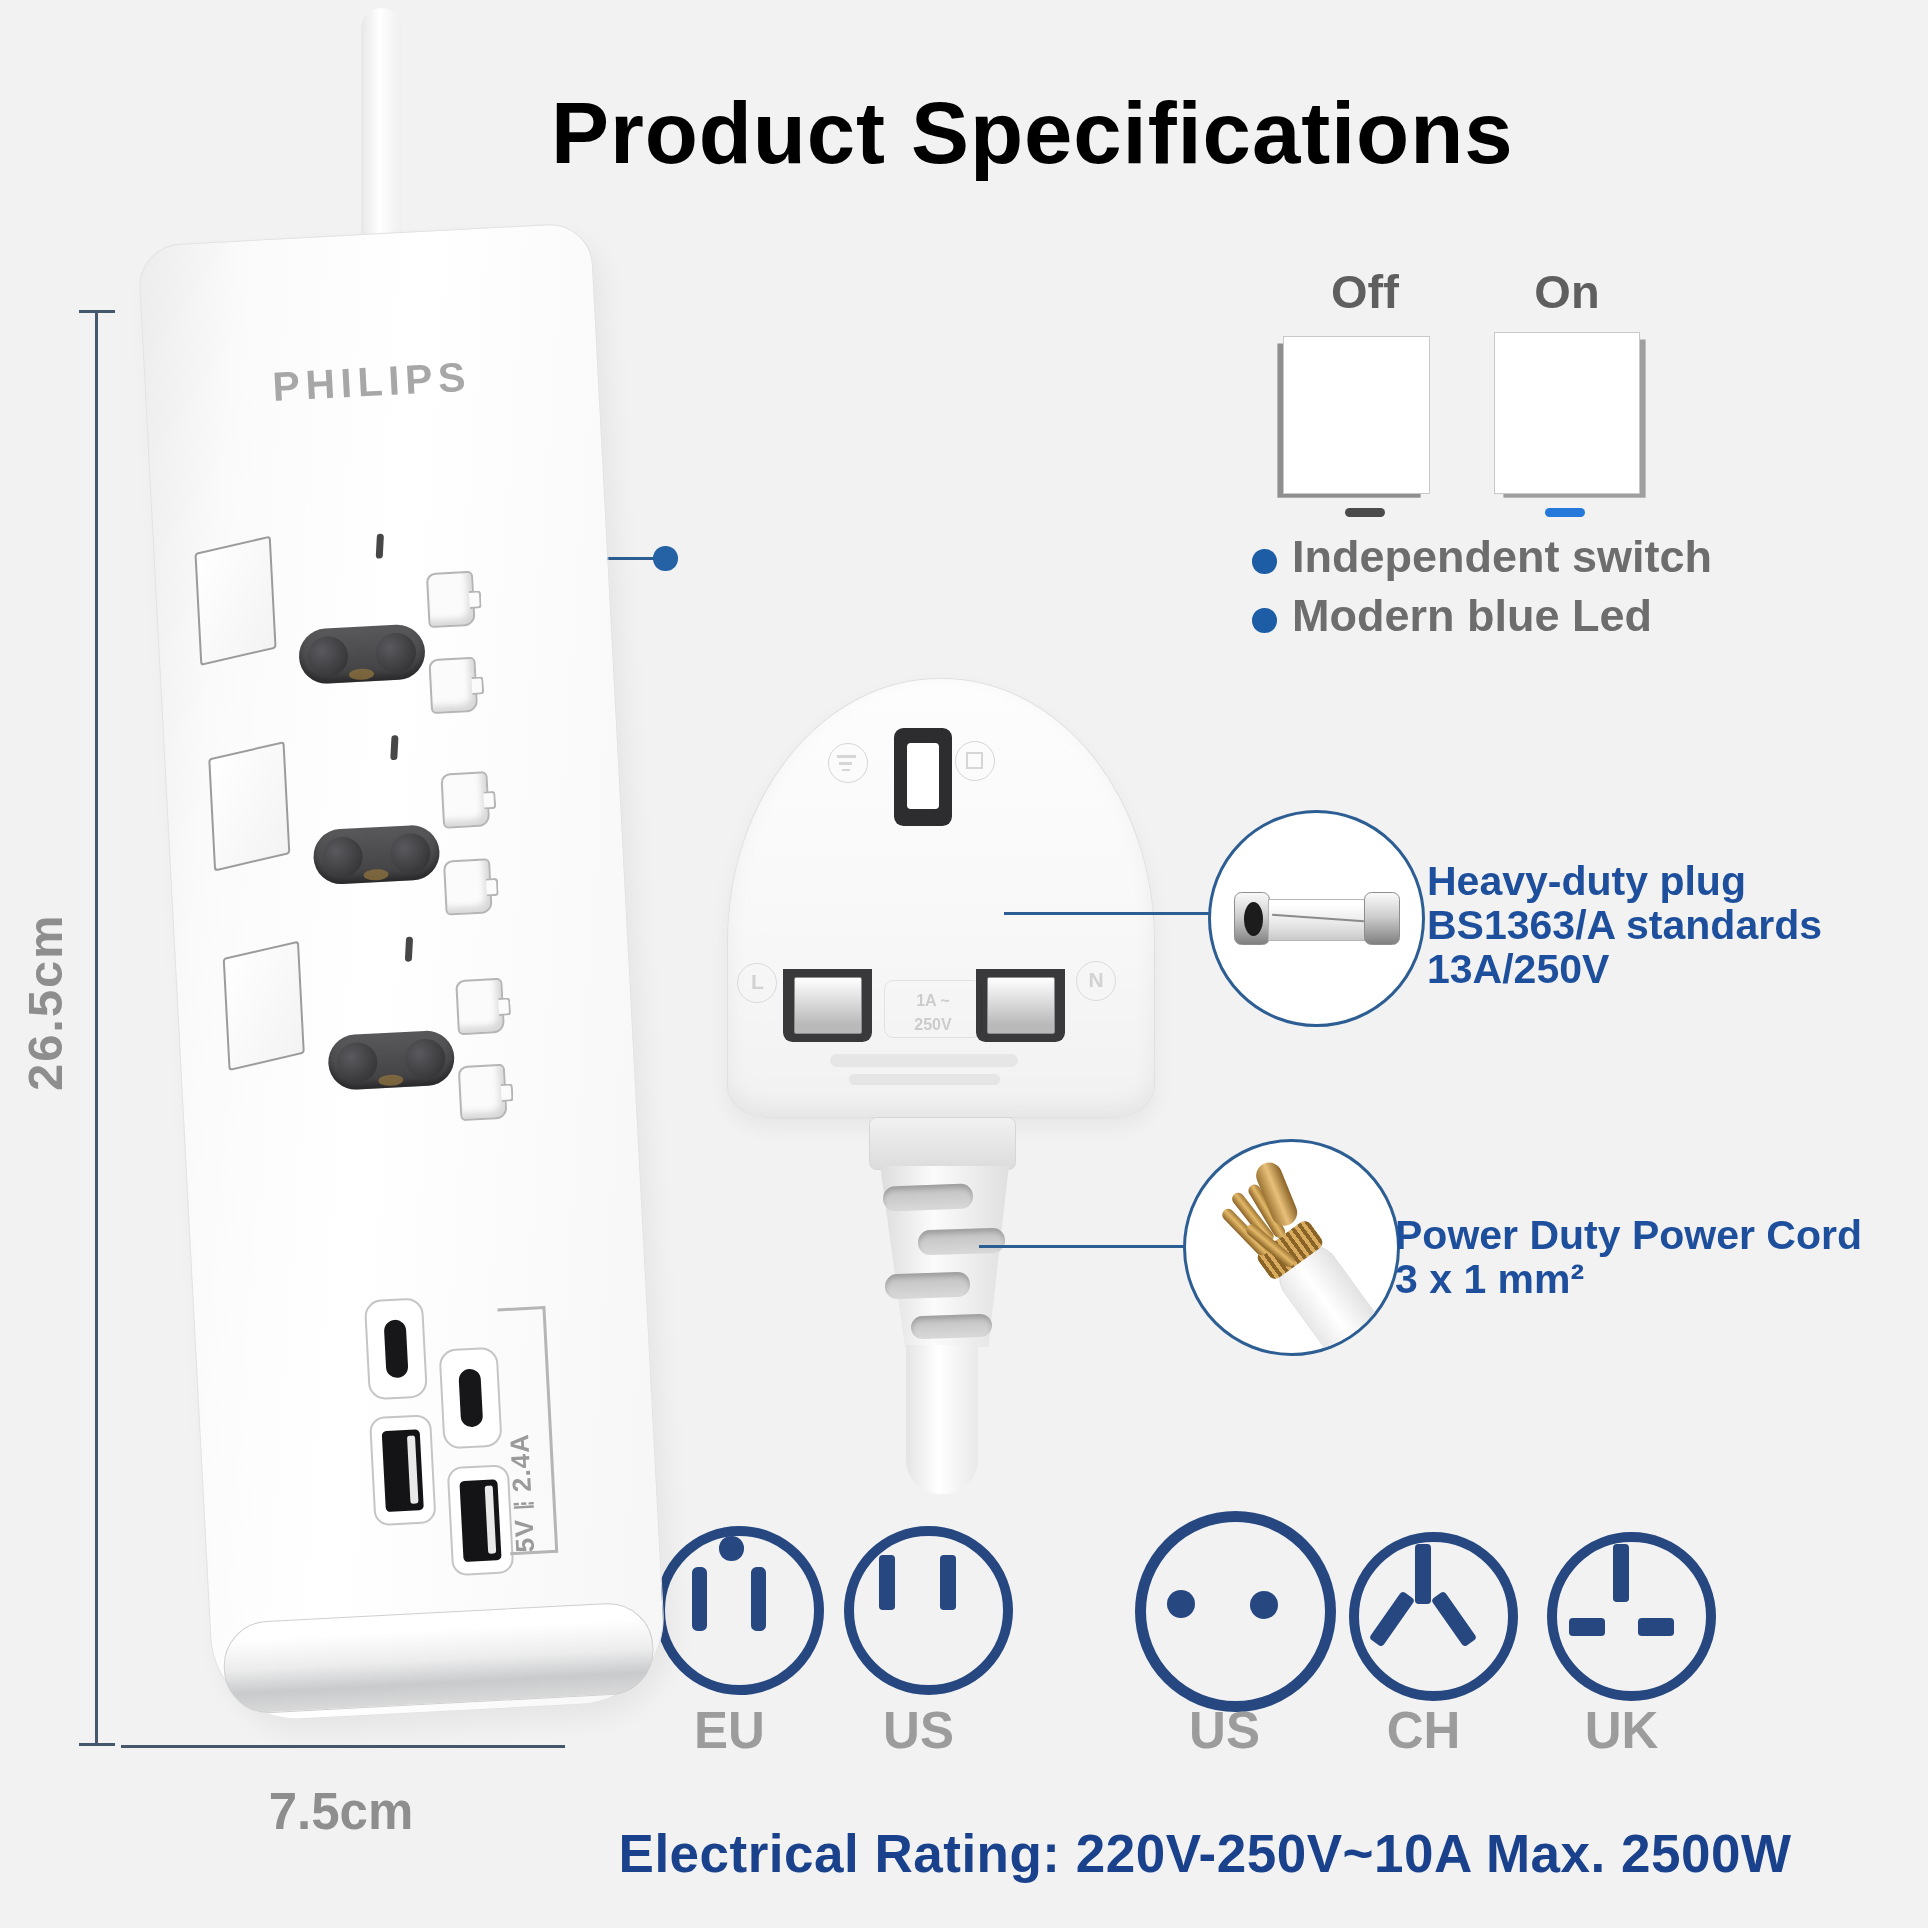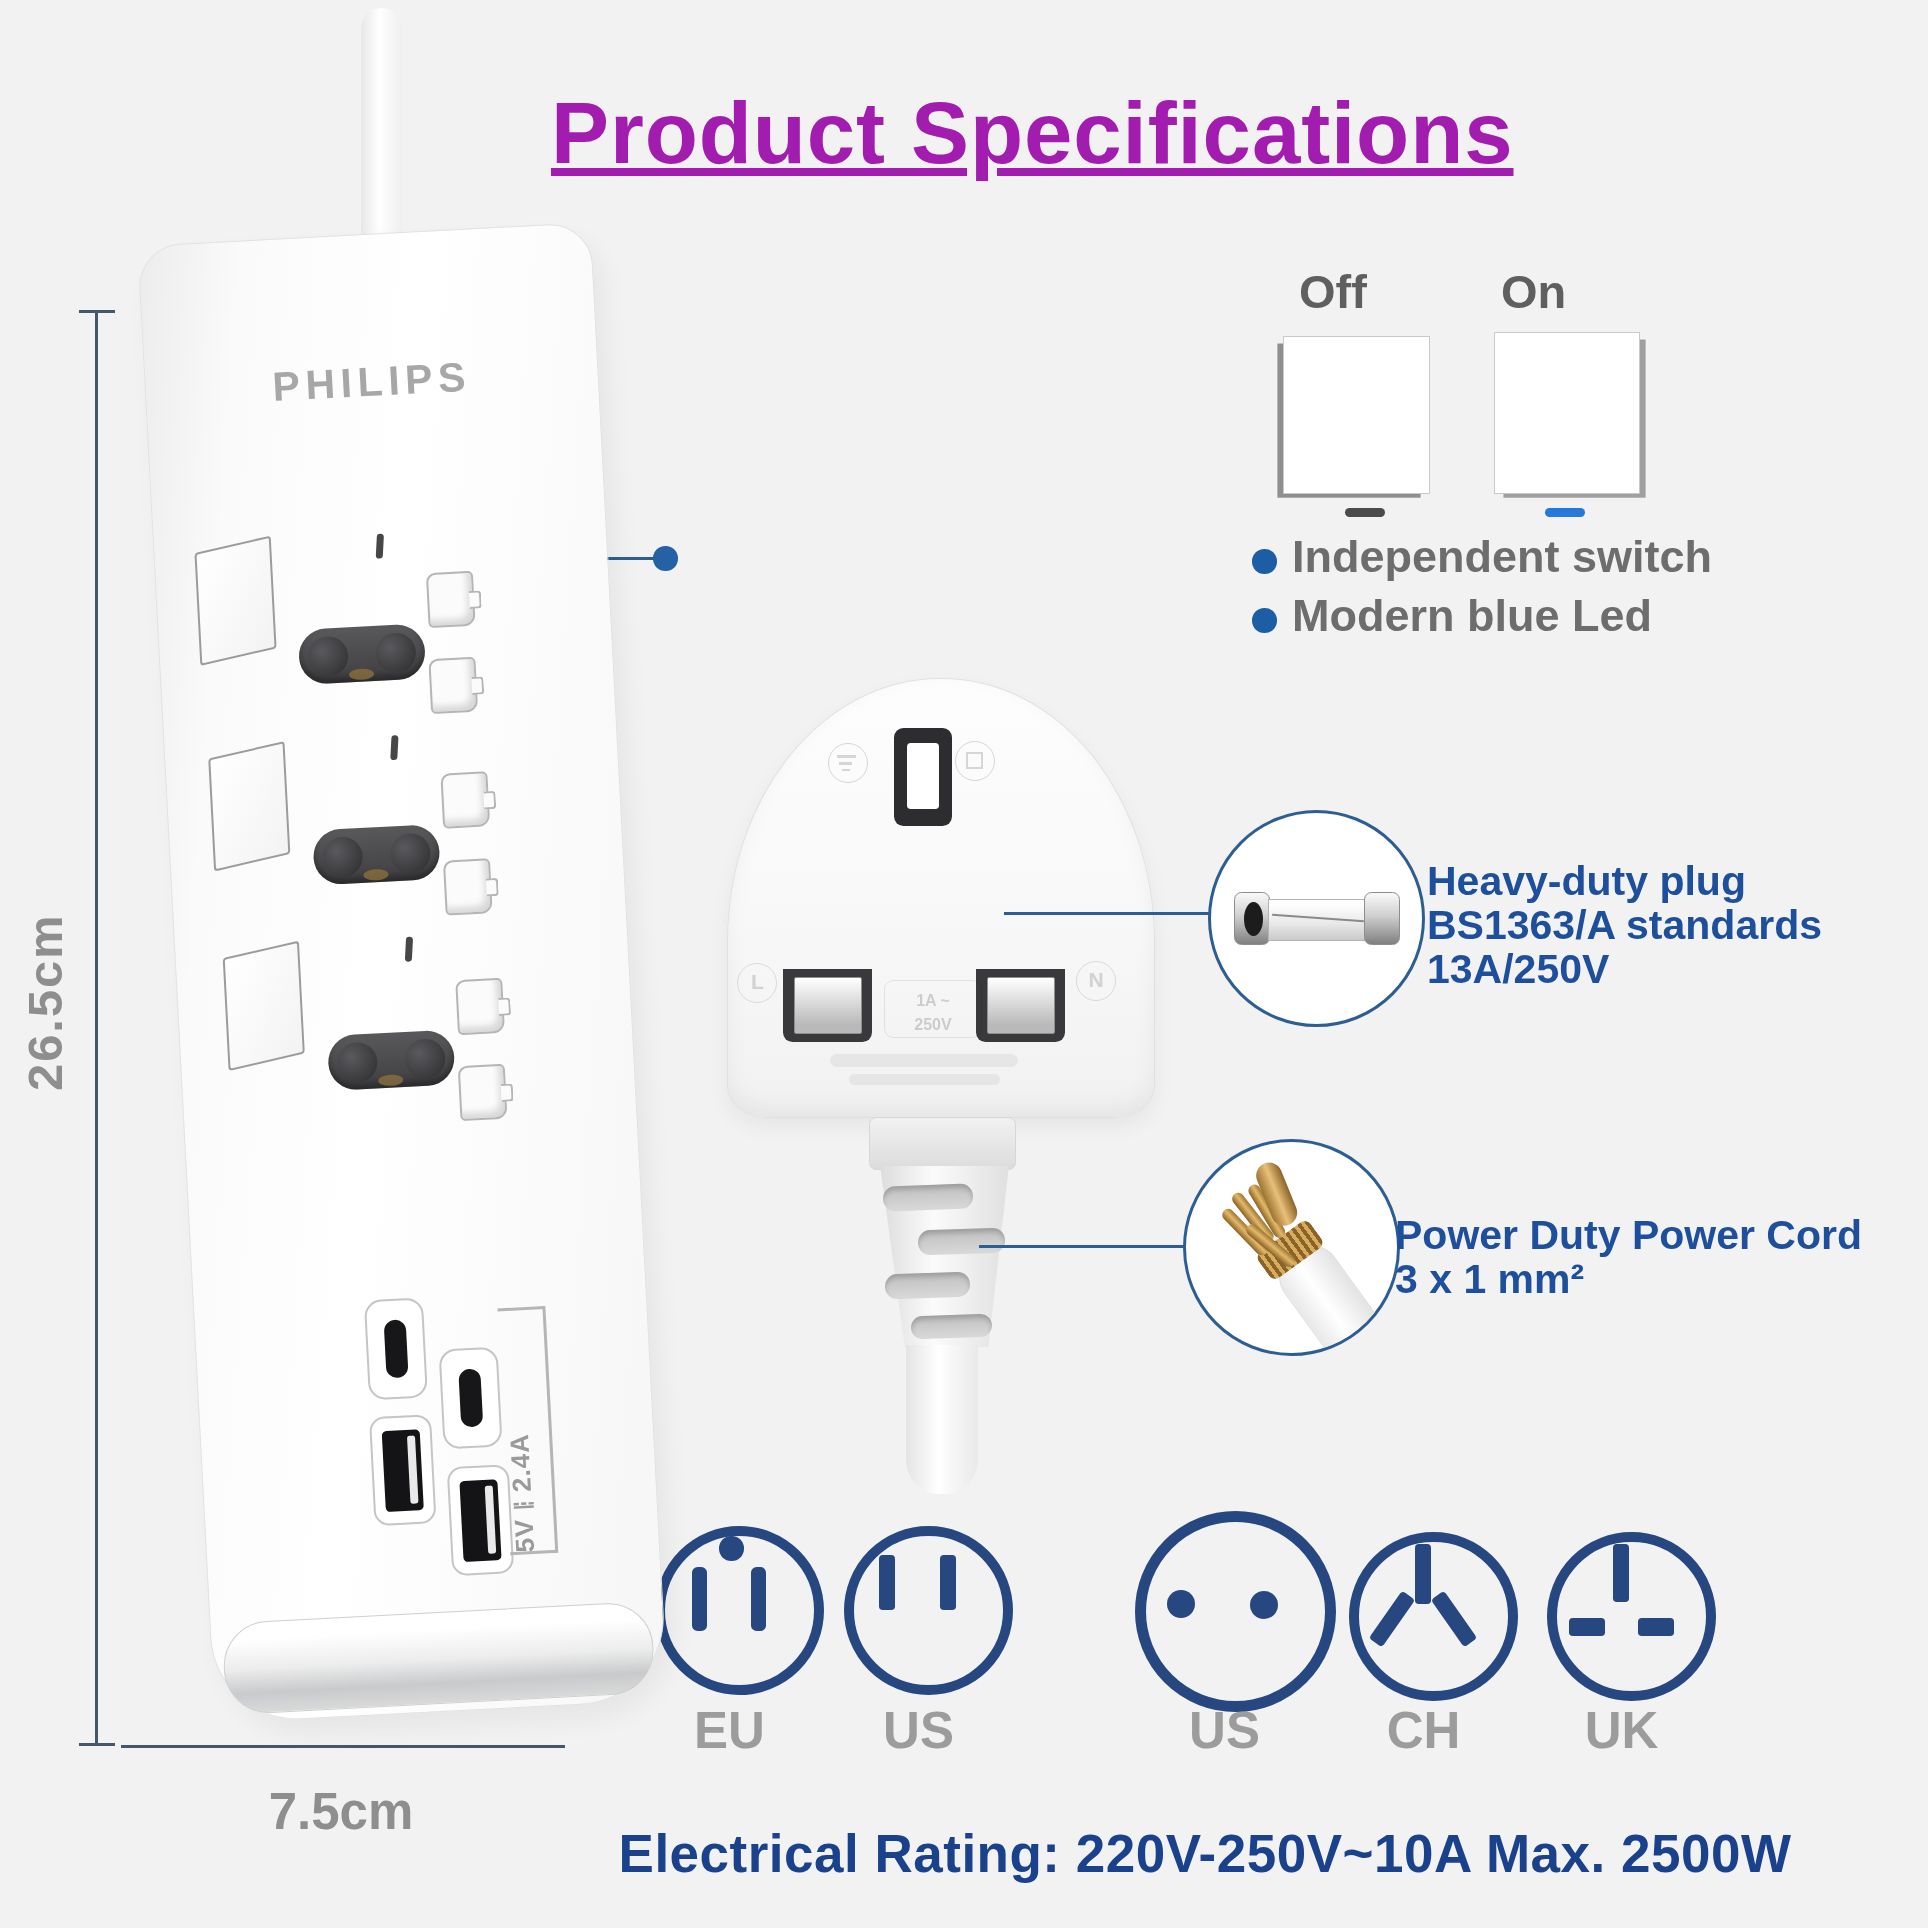--- a/index.html
+++ b/index.html
@@ -1,21 +1,21 @@
 <!DOCTYPE html>
 <html style="font-size:15px"><head>
 <meta charset="utf-8">
 <style>
   html,body{margin:0;padding:0;background:#f2f2f3;}
   #canvas{position:relative;width:1928px;height:1928px;background:#f2f2f3;overflow:hidden;
           font-family:"Liberation Sans", sans-serif;}
   .abs{position:absolute;}
 
   
-  .page-title{left:551px;top:83px;font-size:87px;font-weight:800;color:#a21caf;letter-spacing:0.9px;text-decoration:underline;}
+  .page-title{left:551px;top:83px;font-size:87px;font-weight:800;color:#000000;letter-spacing:0.9px;}
 
   
   .dim-line{background:#44576b;}
   .dim-label{color:#8e8e8e;font-weight:700;}
   .dim-label-v{left:17px;top:847px;height:311px;writing-mode:vertical-rl;transform:rotate(180deg);
                font-size:49px;letter-spacing:1.9px;text-align:center;}
   .dim-label-h{left:247px;top:1782px;width:188px;text-align:center;font-size:51px;}
 
   
   .cord-top{left:361px;top:7.5px;width:41px;height:282px;border-radius:21px 21px 0 0;
@@ -54,21 +54,21 @@
   .base{position:absolute;left:11.3px;right:11.3px;bottom:7.5px;height:90px;border-radius:45px;
         background:linear-gradient(180deg,#ffffff 18%,#ececec 52%,#c8cacc 78%,#d9d9d9);
         border:1.9px solid #cfcfcf;}
 
   
   .callout-line{background:#2d5e93;}
   .callout-dot{width:24.5px;height:24.5px;border-radius:50%;background:#2461a5;}
   .gray-callout-text{font-size:49px;font-weight:800;color:#6d6d6d;}
 
   
-  .switch-label{width:132px;font-size:47px;font-weight:800;color:#5f5f5f;}
+  .switch-label{width:132px;text-align:center;font-size:47px;font-weight:800;color:#5f5f5f;}
   .switch-rect{background:#ffffff;border:1.9px solid #c9c9c9;}
   .dash{height:8.5px;width:40px;border-radius:4.7px;}
   .bullet-dot{width:24.5px;height:24.5px;border-radius:50%;background:#1d5da5;}
   .bullet-text{font-size:45px;font-weight:800;color:#6d6d6d;}
 
   
   .plug-head{left:727px;top:678px;width:426px;height:438px;
              border-radius:213px 213px 41px 41px / 264px 264px 32px 32px;
              background:linear-gradient(180deg,#fdfdfd 0%,#f8f8f8 55%,#f1f1f1 100%);
              border:0.9px solid #e0e0e0;box-shadow:inset 0 -9.4px 22.6px rgba(0,0,0,.05),0 9.4px 21px rgba(0,0,0,.05);}

